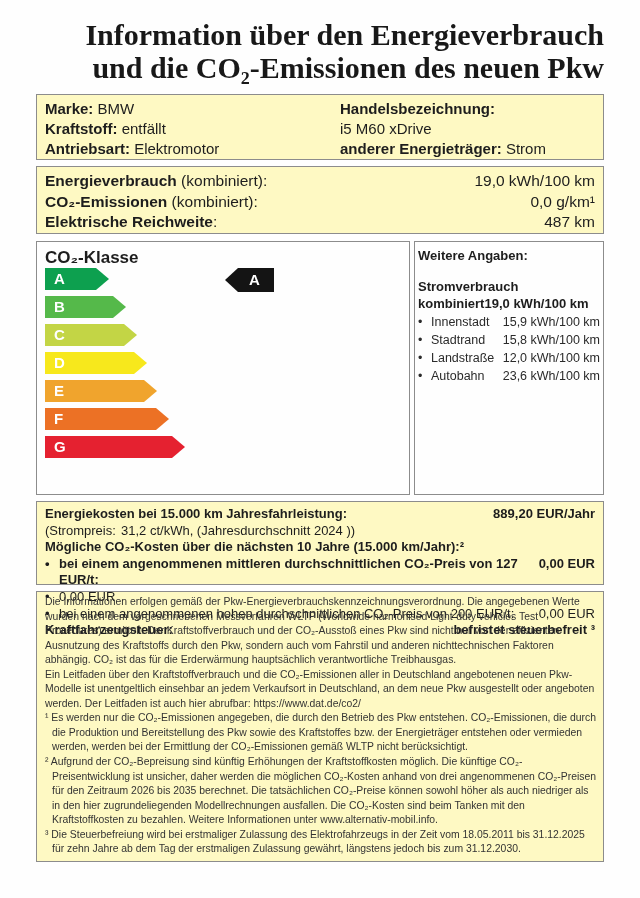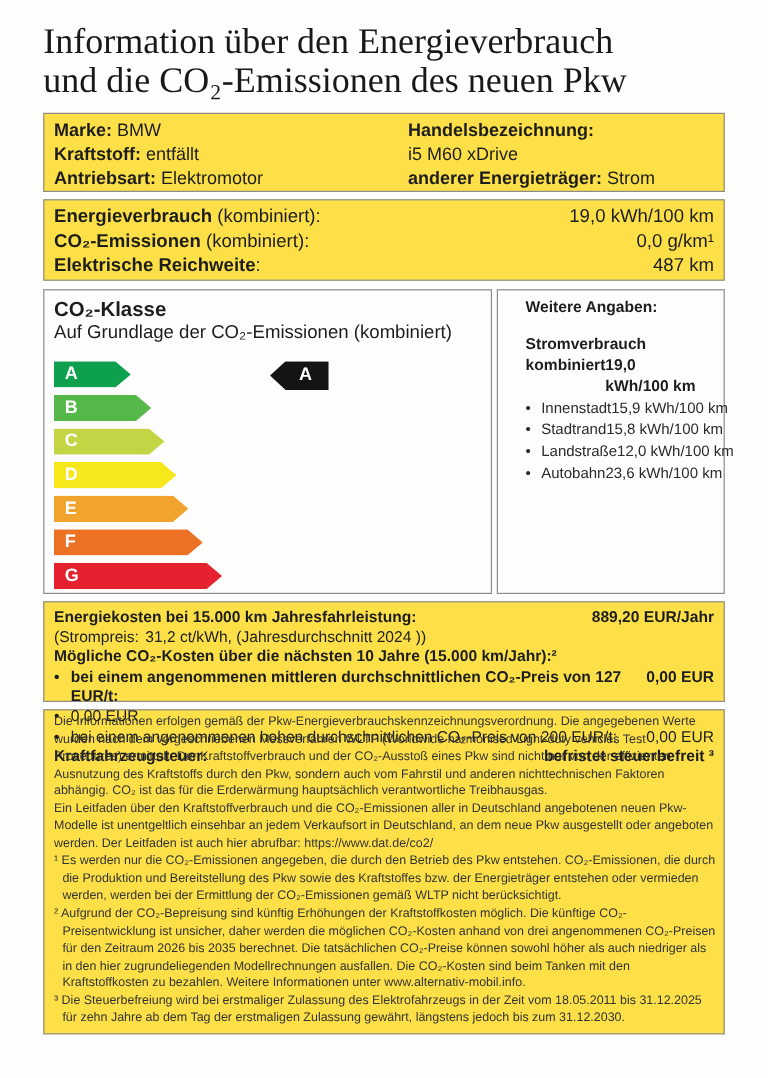--- a/index.html
+++ b/index.html
@@ -4,40 +4,40 @@
 <style>
   html,body{margin:0;padding:0;}
   body{
     width:640px;height:898px;overflow:hidden;background:#ffffff;
     font-family:"Liberation Sans","DejaVu Sans",sans-serif;
     color:#1d1d1d;-webkit-font-smoothing:antialiased;
   }
   .page{box-sizing:border-box;width:640px;height:898px;padding:18px 36px 0 36px;background:#fefefe;}
   h1{
     font-family:"Liberation Serif","DejaVu Serif",serif;
-    font-size:30px;line-height:33px;font-weight:400;margin:0 0 10px 0;
-    color:#181818;white-space:nowrap;letter-spacing:0;
+    font-size:30px;line-height:33px;font-weight:700;margin:0 0 10px 0;
+    color:#181818;white-space:nowrap;letter-spacing:0;text-align:right;
   }
   .box{
-    box-sizing:border-box;border:1.5px solid #8c8c8c;background:#fde047;
+    box-sizing:border-box;border:1.5px solid #8c8c8c;background:#fef9c3;
     padding:3px 8px;margin-bottom:6px;
   }
   
   .vehicle{display:flex;height:66px;padding-top:4px;}
   .vehicle .col{line-height:20px;font-size:15px;}
   .vehicle .col.left{width:295px;flex:none;}
   .vehicle b{font-weight:700;}
   
   .consumption{height:68px;padding-top:4px;margin-bottom:7px;}
   .consumption .crow{display:flex;justify-content:space-between;line-height:20.5px;font-size:15.5px;}
   .consumption .crow b{font-weight:700;}
   
   .panels{display:flex;gap:4px;margin-bottom:6px;border-radius:23px;}
   .panel-left{box-sizing:border-box;width:374px;height:254px;border:1.5px solid #8c8c8c;padding:6px 8px;position:relative;}
-  .panel-right{box-sizing:border-box;width:190px;height:254px;border:1.5px solid #8c8c8c;padding:6px 23px;}
+  .panel-right{box-sizing:border-box;width:190px;height:254px;border:1.5px solid #8c8c8c;padding:6px 3px;}
   .co2-heading{font-size:17px;font-weight:700;line-height:20px;}
   .co2-sub{font-size:15.5px;line-height:19px;margin-bottom:14px;}
   .chart{position:relative;}
   .arrow-row{height:22px;margin-bottom:6px;}
   .arrow{
     height:22px;color:#fff;font-weight:700;font-size:15px;line-height:22px;
     padding-left:9px;box-sizing:border-box;
     clip-path:polygon(0 0,calc(100% - 13px) 0,100% 50%,calc(100% - 13px) 100%,0 100%);
   }
   .indicator{
@@ -100,21 +100,20 @@
     </div>
     <div class="crow">
       <span><b>Elektrische Reichweite</b><span>:</span></span>
       <span>487 km</span>
     </div>
   </div>
 
   <div class="panels">
     <div class="panel-left">
       <div class="co2-heading">CO₂-Klasse</div>
-      <div class="co2-sub">Auf Grundlage der CO₂-Emissionen (kombiniert)</div>
       <div class="chart" id="scale">
         <div class="indicator"><span>A</span></div>
       <div class="arrow-row">
             <div class="arrow" style="width: 64px; background: rgb(13, 160, 79);">A</div>
           </div>
           <div class="arrow-row">
             <div class="arrow" style="width: 81px; background: rgb(85, 185, 74);">B</div>
           </div>
           <div class="arrow-row">
             <div class="arrow" style="width: 92px; background: rgb(195, 213, 69);">C</div>

